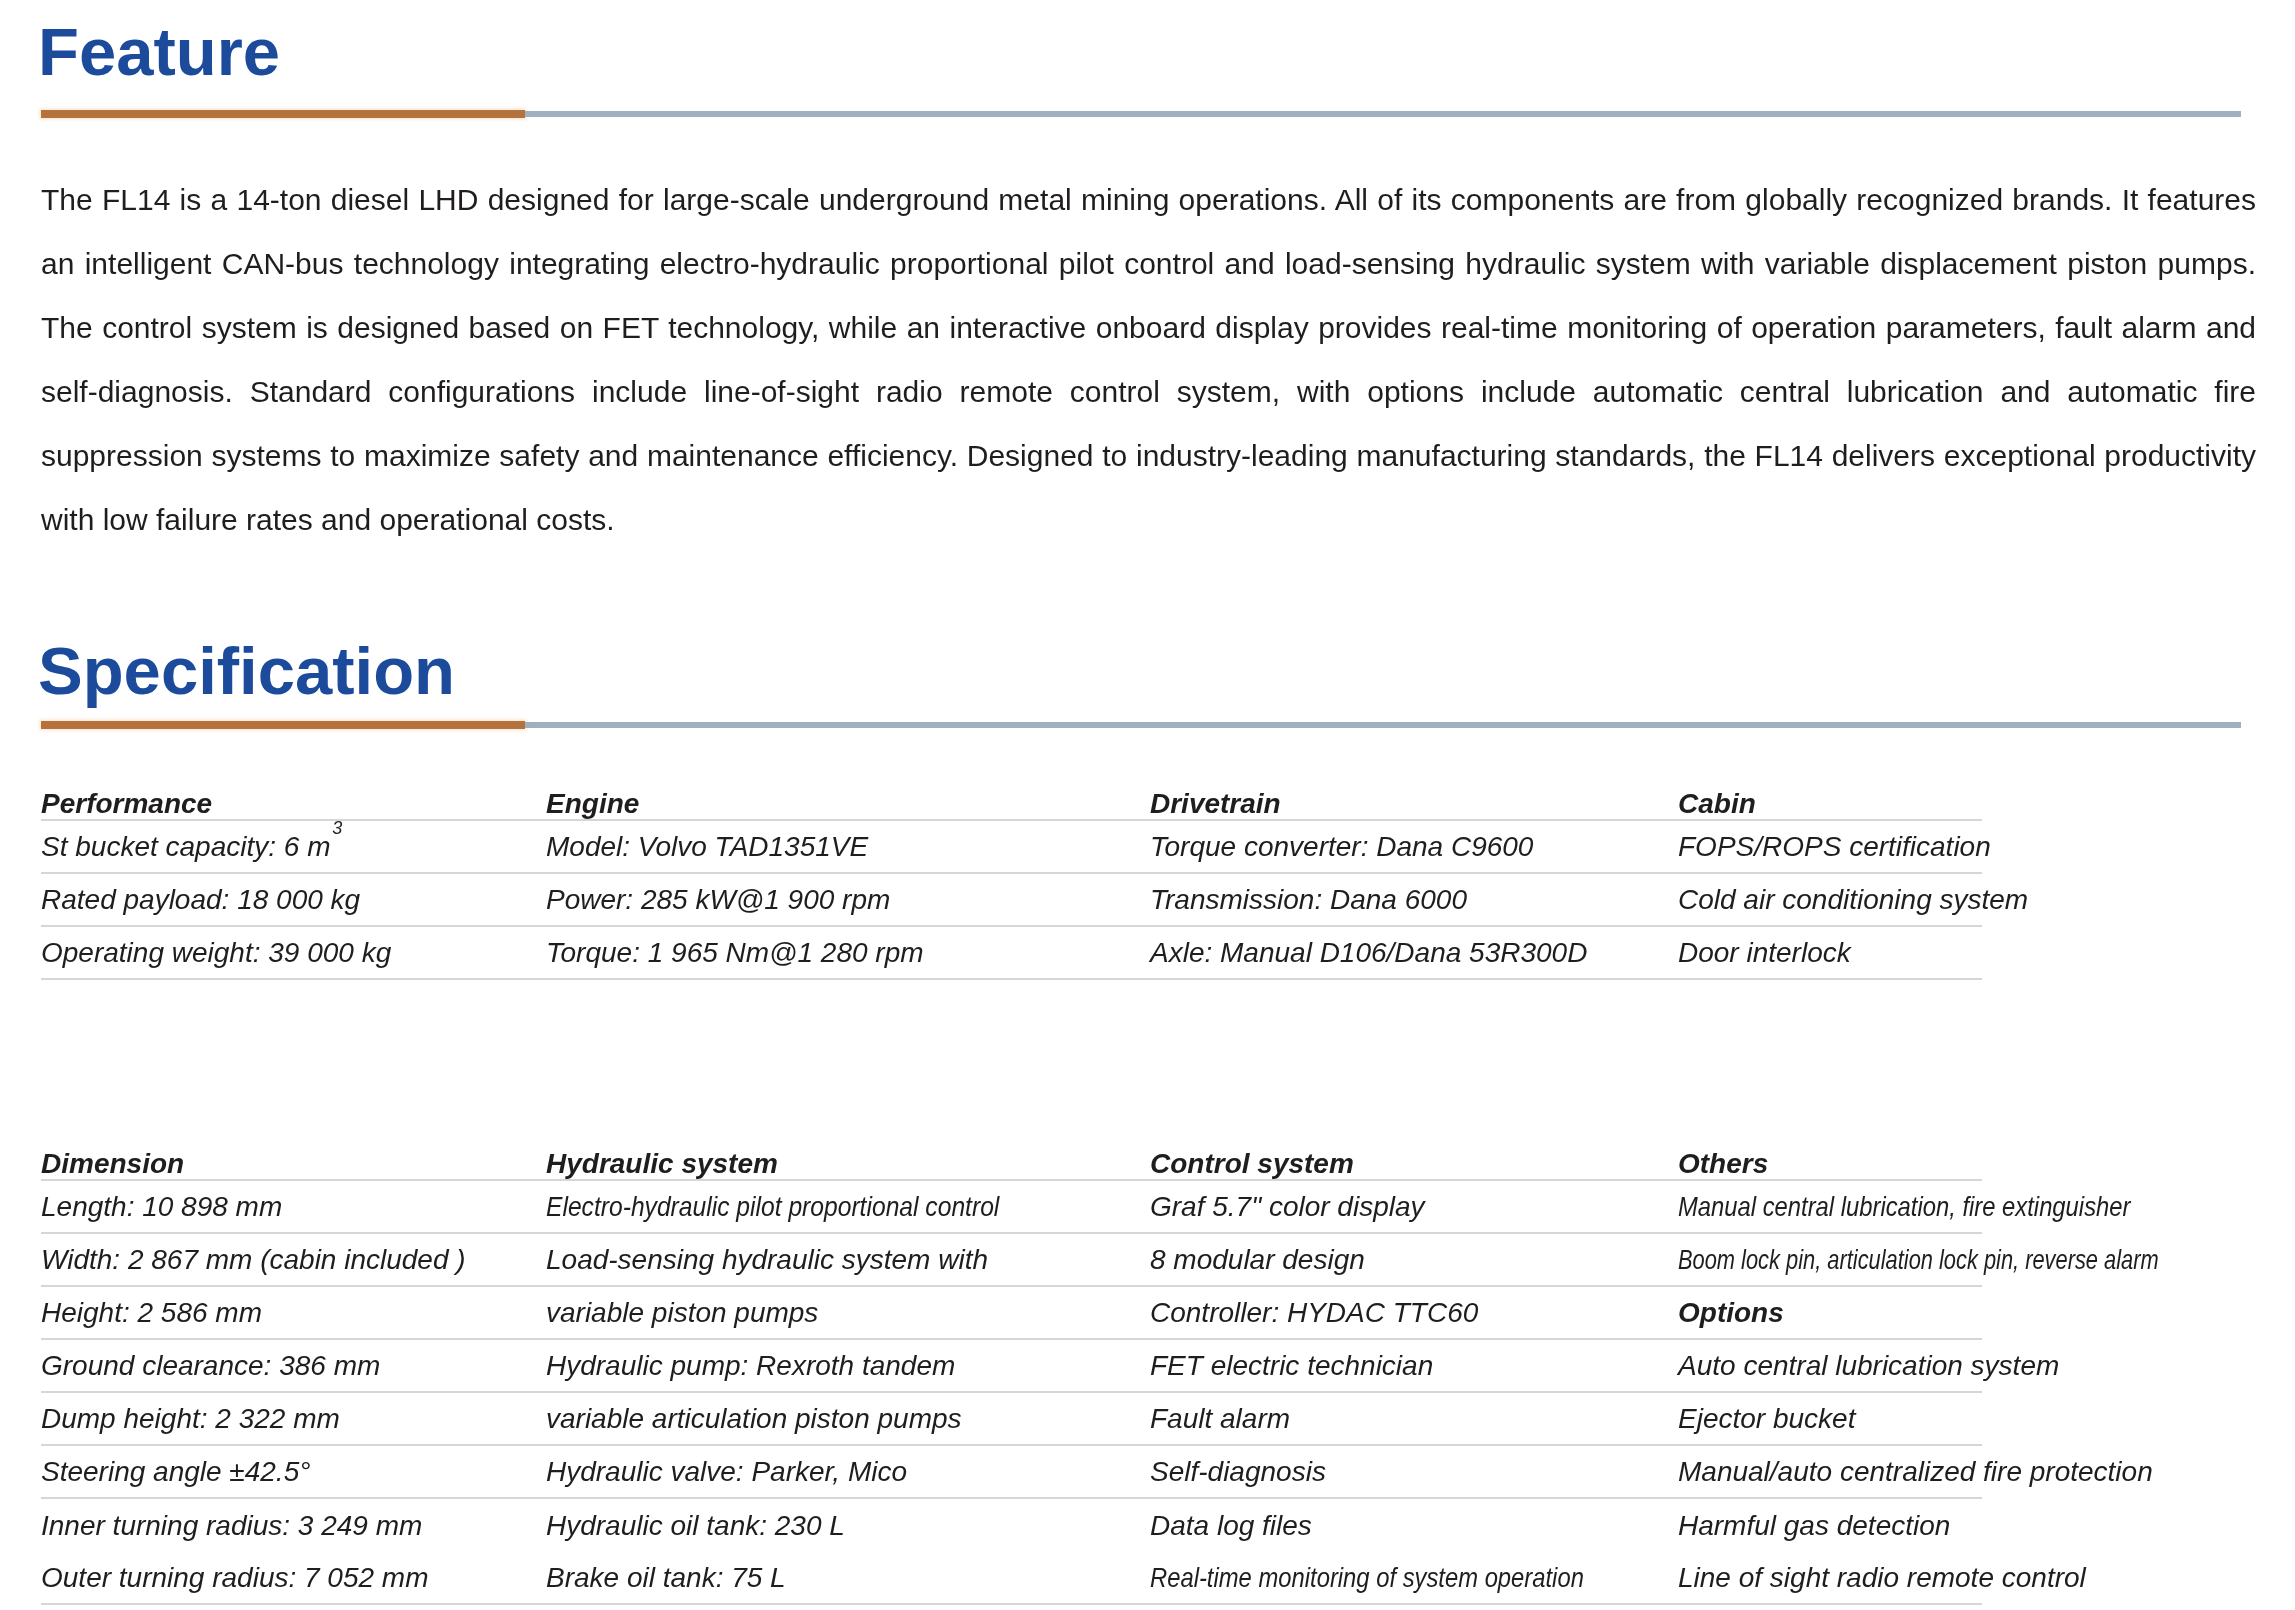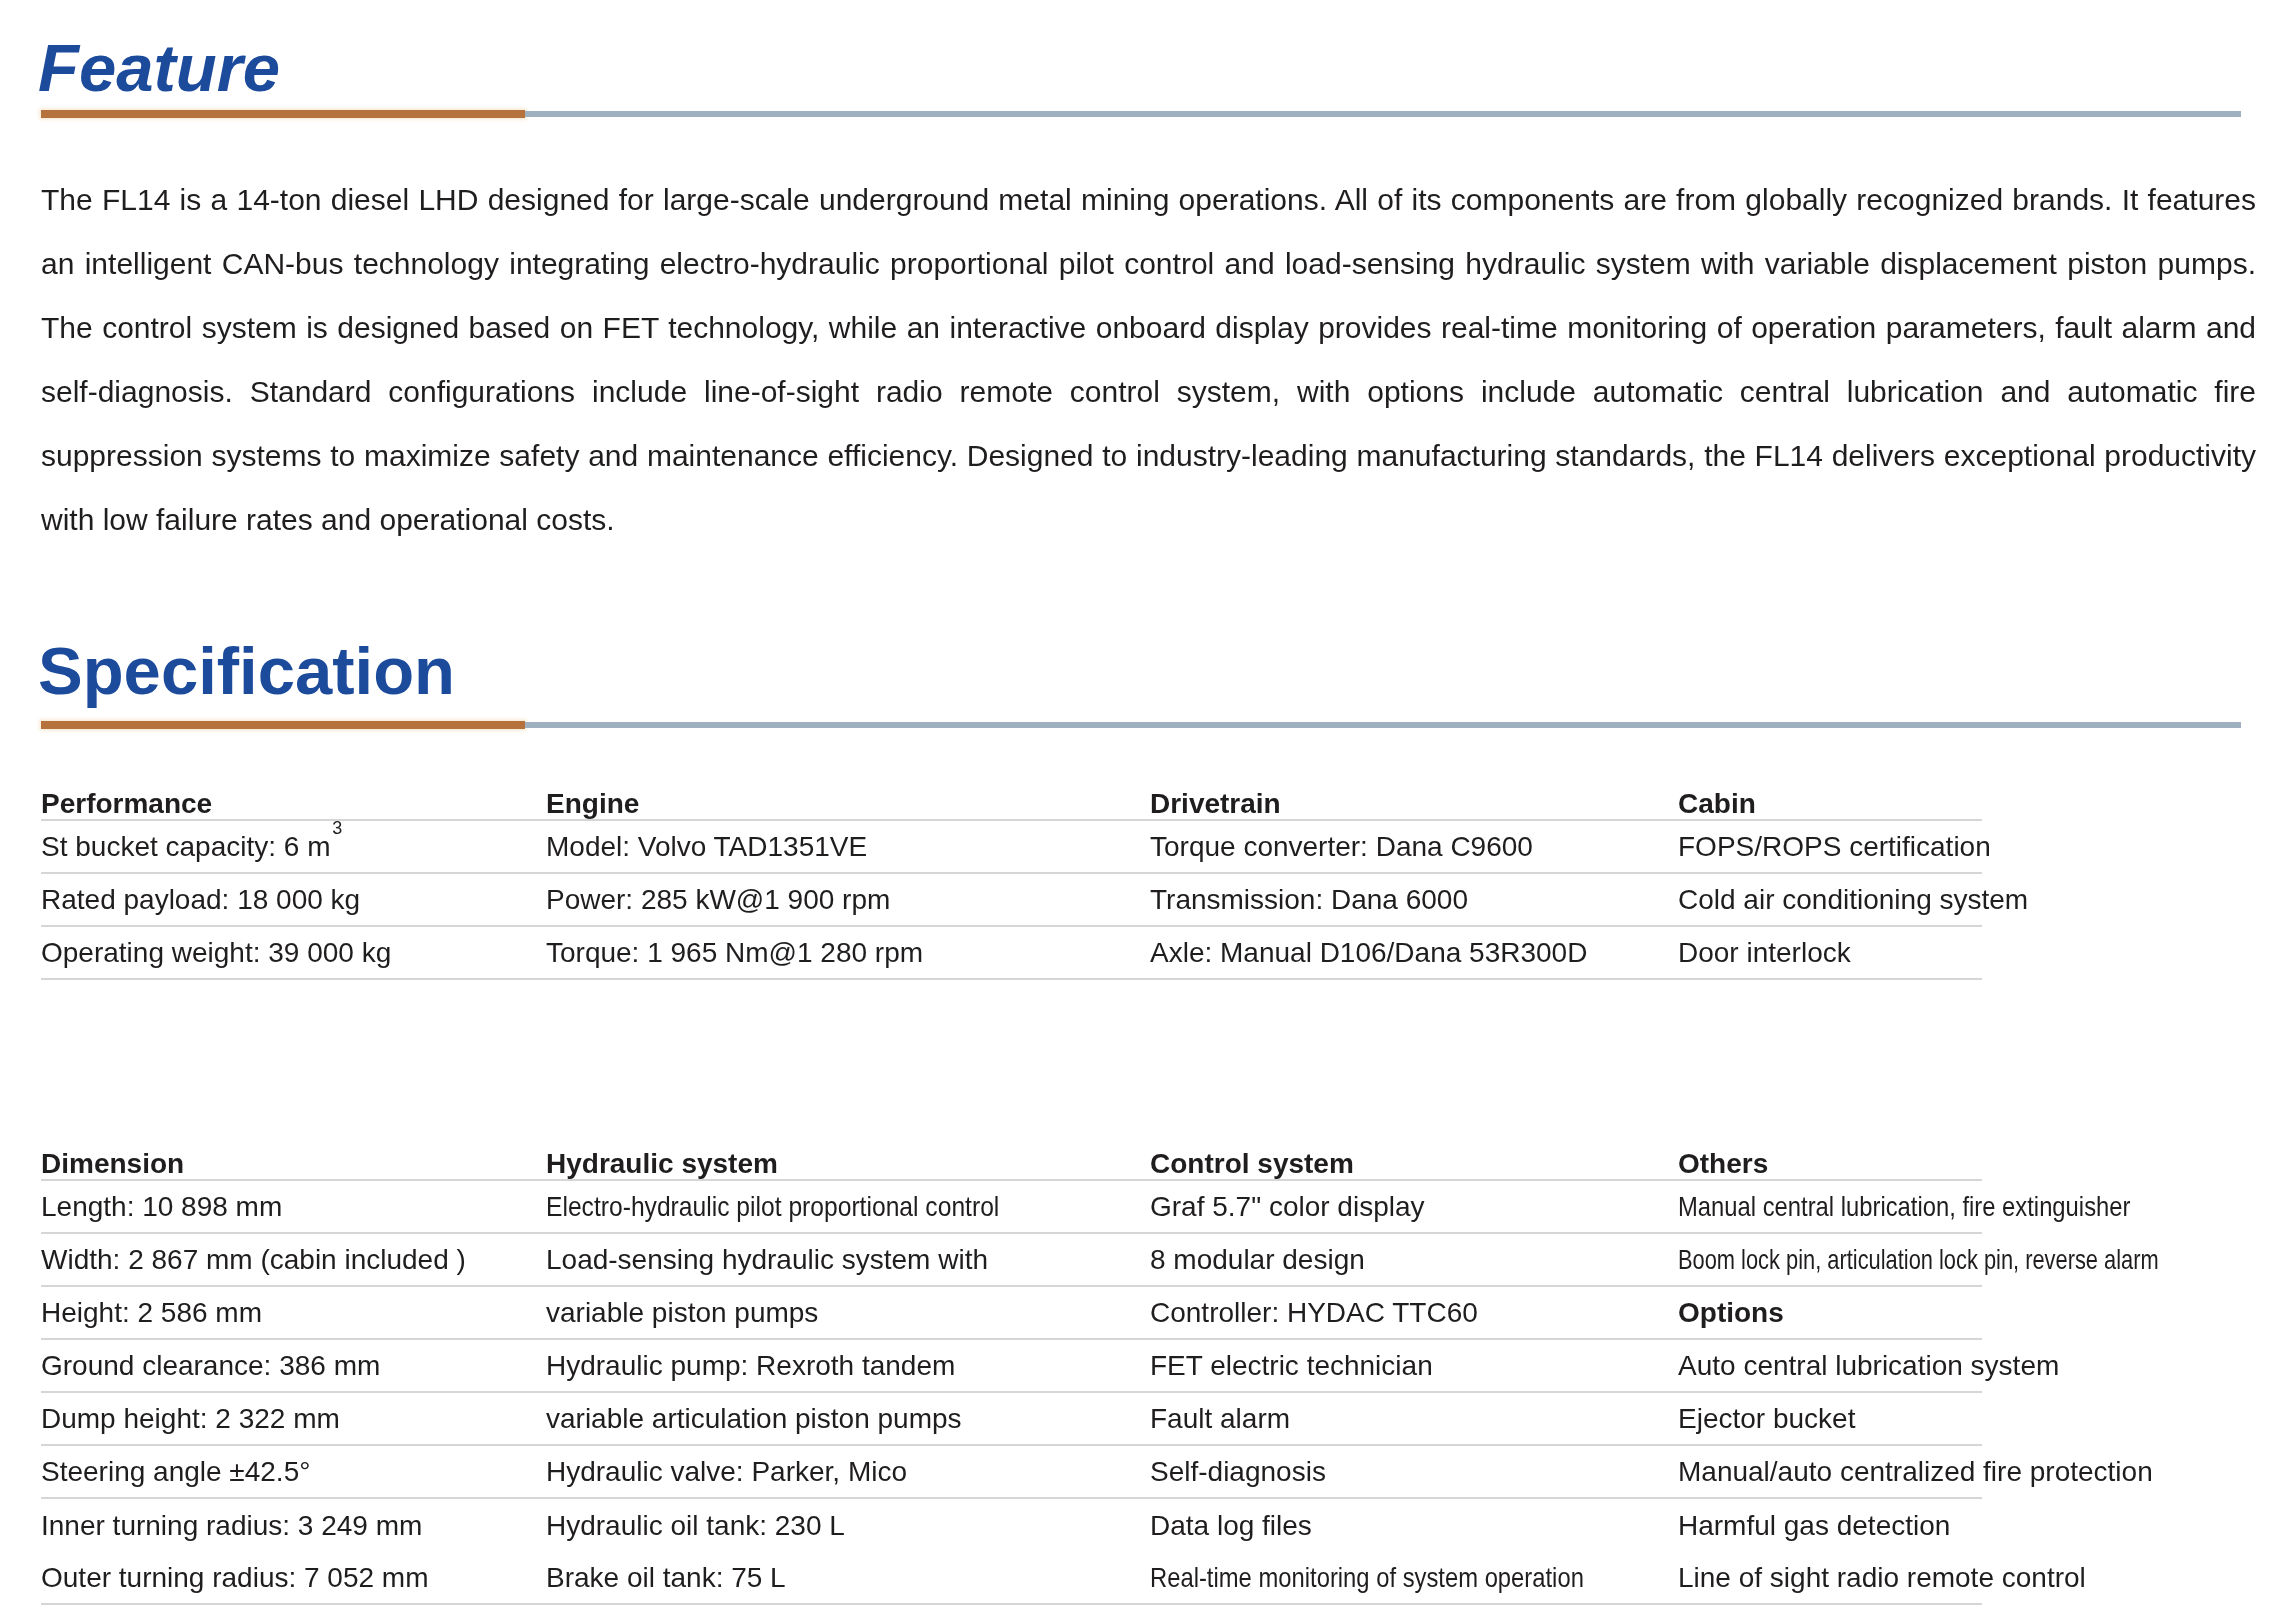--- a/index.html
+++ b/index.html
@@ -8,38 +8,39 @@
     font-family:"Liberation Sans","DejaVu Sans",sans-serif;
     color:var(--c-text,#201d1e);
     overflow:hidden;
   }
   .sec-title{
     position:absolute;left:38px;
     font-size:67px;font-weight:700;line-height:1.2;
     color:var(--c-heading,#1c4b9c);
     letter-spacing:0px;
   }
-  #feature-title{top:28px;font-style:italic;}
+  #feature-title{top:12px;}
   #spec-title{top:631px;}
   .title-rule{position:absolute;left:41px;width:2200px;height:10.3px;}
   .title-rule .orange{position:absolute;left:0;top:0;width:484px;height:7.7px;background:var(--c-orange,#b5723c);box-shadow:0 0 3.8px 1.3px rgba(245,225,195,.9);}
   .title-rule .gray{position:absolute;left:484px;right:0;top:1.3px;height:5.8px;background:var(--c-blue_gray,#9fb0c0);}
   #feature-rule{top:110px;}
   #spec-rule{top:721px;}
   #feature-paragraph{
     position:absolute;left:41px;top:168px;width:2215px;
     font-size:30px;line-height:64px;text-align:justify;
   }
   .spec-table{position:absolute;left:41px;width:1941px;}
   #table-0{top:788px;}
   #table-1{top:1148px;}
   .row{
     display:grid;grid-template-columns:505px 604px 528px 305px;
     box-sizing:border-box;height:53px;
     border-bottom:2.6px solid var(--c-rule,#d6d6d6);
+    font-style:italic;
   }
   .row.header{height:33px;}
   .row.no-rule{border-bottom:none;}
   .cell{
     display:flex;align-items:center;
     font-size:28px;white-space:nowrap;overflow:visible;
   }
   .cell.bold{font-weight:700;}
   .cell .nx{display:inline-block;transform-origin:left center;white-space:nowrap;}
   .cell sup{font-size:18px;line-height:0;position:relative;top:-11.5px;margin-left:1.9px;}

